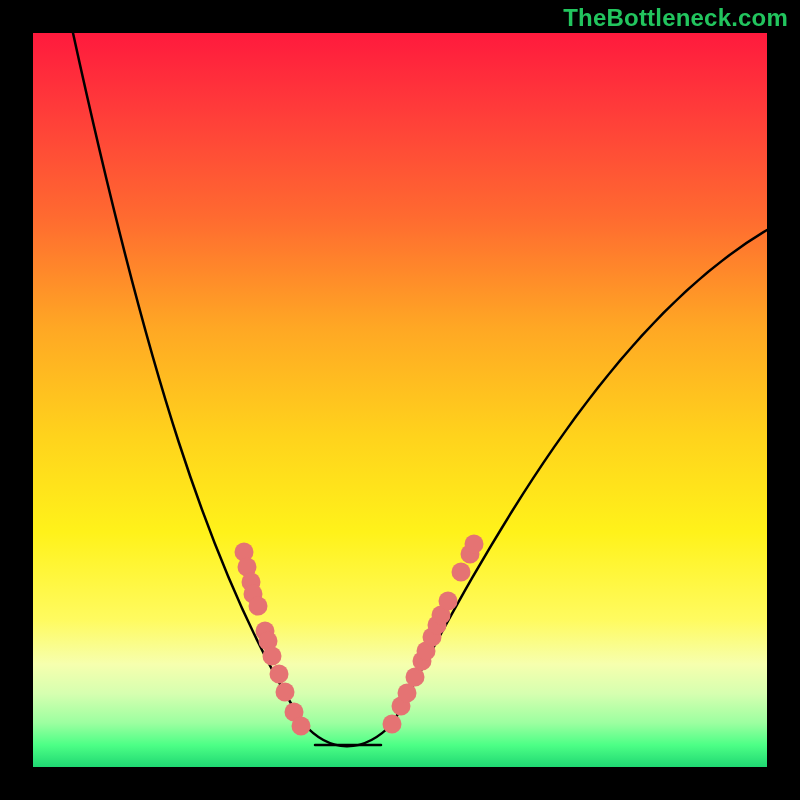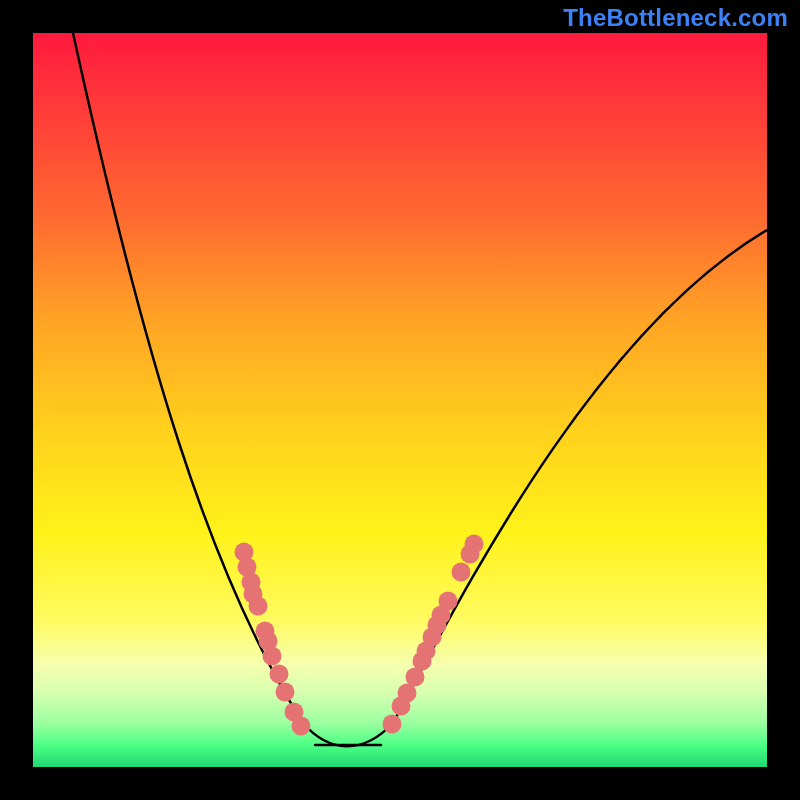--- a/index.html
+++ b/index.html
@@ -38,21 +38,21 @@
       #4dff86 97%,
       #1fd872 100%);
   }
   .attribution {
     position: absolute;
     top: 4px;
     right: 12px;
     font-family: Arial, Helvetica, sans-serif;
     font-size: 24px;
     font-weight: 600;
-    color: #3b82f6;
+    color: #22c55e;
     letter-spacing: 0.2px;
   }
   svg.curve {
     position: absolute;
     left: 0;
     top: 0;
     width: 734px;
     height: 734px;
     overflow: visible;
   }

